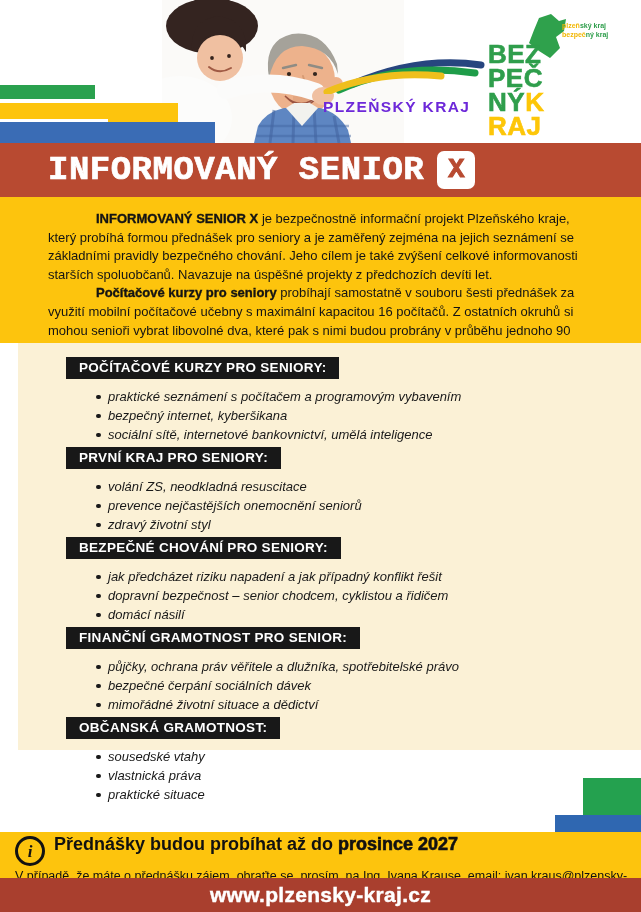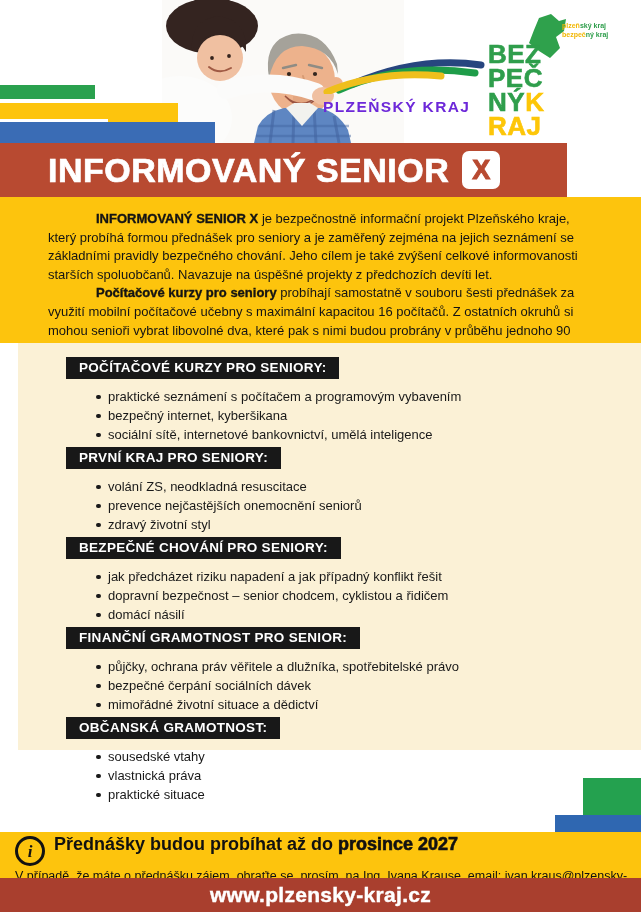--- a/index.html
+++ b/index.html
@@ -18,37 +18,37 @@
   .logo-pk{position:absolute;left:323px;top:52px;width:172px;}
   .logo-pk-text{font-size:15.5px;font-weight:700;color:#6d28d9;letter-spacing:1.4px;margin-top:0;}
   
   .logo-bk{position:absolute;left:482px;top:10px;width:134px;height:134px;}
   .bk-map{position:absolute;left:44px;top:2px;}
   .bk-captions{position:absolute;left:80px;top:11px;font-size:7px;font-weight:700;line-height:9px;white-space:nowrap;}
   .bk-cap-y{color:#F2B705;} .bk-cap-g{color:#2F9E4C;}
   .bk-big{position:absolute;left:6px;top:32px;font-size:26px;font-weight:800;line-height:24px;color:#2F9E4C;letter-spacing:.5px;-webkit-text-stroke:.6px #2F9E4C;}
   .bk-big .yw{color:#FDC608;-webkit-text-stroke:.6px #FDC608;}
   
-  .banner{position:absolute;left:0;top:143px;width:567px;height:54px;background:#B84A31;
-    display:flex;align-items:center;padding-left:48px;box-sizing:border-box;}
+  .banner{position:absolute;left:0;top:143px;width:641px;height:54px;background:#B84A31;
+    display:flex;align-items:center;padding-left:48px;box-sizing:border-box;font-family:Liberation Mono, monospace;}
   .banner-title{color:#fff;font-size:34px;font-weight:700;letter-spacing:.5px;-webkit-text-stroke:.7px #fff;white-space:nowrap;}
   .banner-badge{margin-left:13px;width:38px;height:38px;background:#fff;border-radius:7px;flex:0 0 auto;
     display:flex;align-items:center;justify-content:center;color:#B84A31;font-size:27px;font-weight:800;-webkit-text-stroke:1px #B84A31;}
   
   .intro{position:absolute;left:0;top:197px;width:641px;height:146px;background:#FDC40D;
     box-sizing:border-box;padding:13px 44px 0 48px;}
   .intro p{margin:0;font-size:13px;line-height:18.6px;color:#141414;}
   .intro b{font-weight:700;margin-left:48px;-webkit-text-stroke:.35px #141414;}
   
   .main{position:absolute;left:18px;top:343px;width:641px;height:407px;background:#FBF1D6;
     box-sizing:border-box;padding:14px 44px 0 48px;}
   .section{margin-bottom:2px;}
   .section-title{display:inline-block;background:#181818;color:#fff;font-size:13.5px;font-weight:700;
     letter-spacing:.3px;padding:4px 13px;line-height:14px;}
-  .section ul{list-style:none;margin:8px 0 3px 0;padding:0 0 0 30px;}
+  .section ul{list-style:none;margin:8px 0 3px 0;padding:0 0 0 30px;font-style:italic;}
   .section li{position:relative;font-size:13px;line-height:19px;color:#191919;padding-left:12px;}
   .section li::before{content:"";position:absolute;left:0;top:7.5px;width:4.5px;height:4.5px;border-radius:50%;background:#191919;}
   
   .corner-green{position:absolute;left:583px;top:778px;width:58px;height:38px;background:#24A14F;}
   .corner-blue{position:absolute;left:555px;top:815px;width:86px;height:17px;background:#2F67B1;}
   
   .footer-yellow{position:absolute;left:0;top:832px;width:641px;height:46px;background:#FDC40D;
     box-sizing:border-box;padding:3px 12px 0 15px;color:#111;overflow:hidden;}
   .info-icon{float:left;width:30px;height:30px;border:3px solid #121212;border-radius:50%;box-sizing:border-box;
     margin:1px 9px 0 0;display:flex;align-items:center;justify-content:center;

